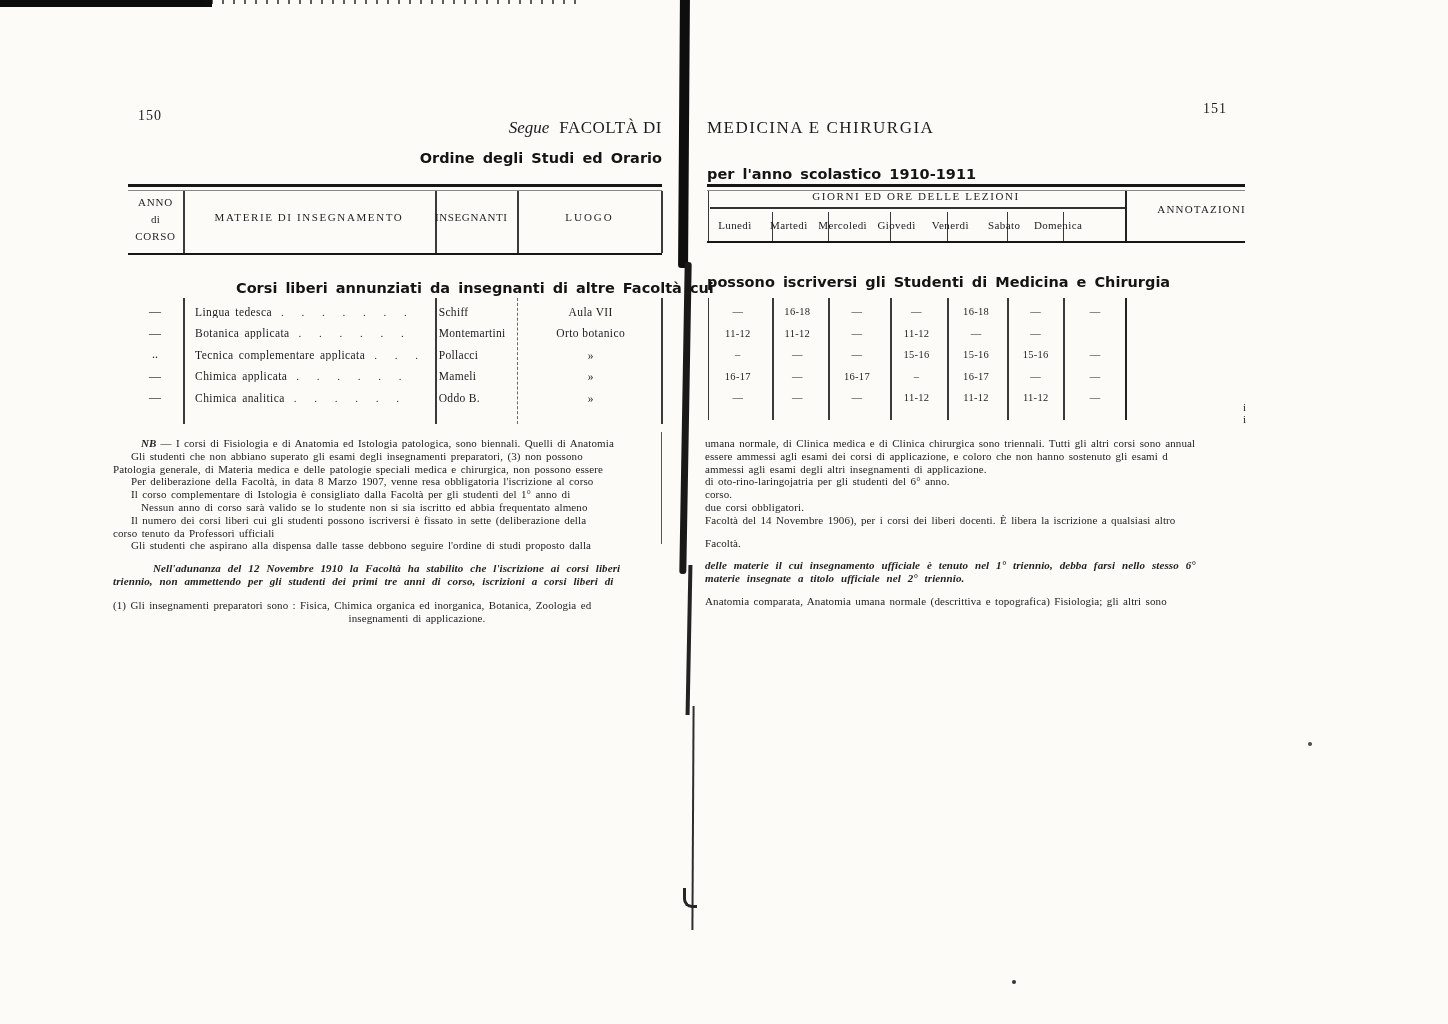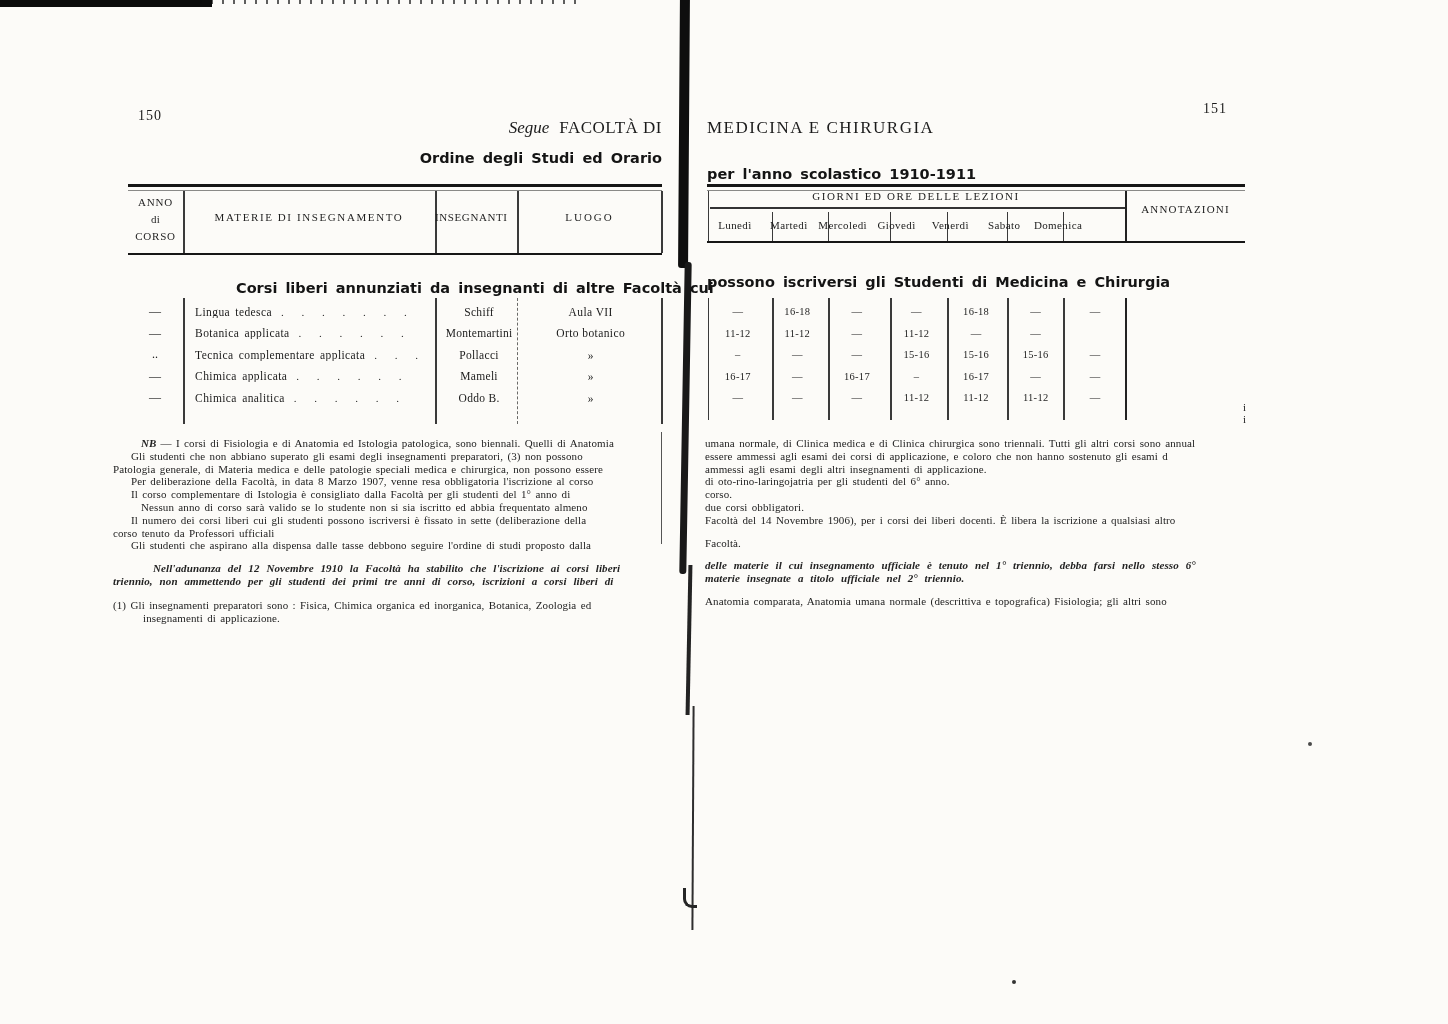--- a/index.html
+++ b/index.html
@@ -41,25 +41,25 @@
   .anno-h{left:128px;top:194px;width:55px;line-height:17px;letter-spacing:.8px;}
   .materie-h{left:183px;top:211px;width:252px;letter-spacing:1.6px;}
   .insegn-h{left:435px;top:211px;width:68px;letter-spacing:.6px;}
   .luogo-h{left:517px;top:211px;width:145px;letter-spacing:2px;}
   #courses{left:128px;top:301px;width:534px;}
   .course-row{display:flex;height:21.5px;align-items:center;}
   .c-anno{width:55px;text-align:center;font-size:12px;color:#202020;}
   .c-materia{width:261px;display:flex;align-items:baseline;overflow:hidden;}
   .c-name{padding-left:13px;font-size:11.5px;white-space:nowrap;letter-spacing:.4px;word-spacing:2px;}
   .c-dots{flex:1;overflow:hidden;white-space:nowrap;font-size:11px;word-spacing:15px;padding-left:9px;color:#2a2a2a;}
-  .c-ins{width:82px;text-align:center;font-size:11.5px;letter-spacing:.3px;}
+  .c-ins{width:82px;font-size:11.5px;letter-spacing:.3px;}
   .c-luogo{width:145px;text-align:center;font-size:11.5px;letter-spacing:.4px;}
   
   .giorni-h{left:707px;top:190px;width:418px;text-align:center;font-size:11px;letter-spacing:1.6px;}
-  .annot-h{left:1125px;top:203px;width:121px;text-align:center;font-size:11px;letter-spacing:1.2px;}
+  .annot-h{left:1125px;top:203px;width:121px;text-align:right;font-size:11px;letter-spacing:1.2px;}
   #days-row{left:708px;top:219px;width:377px;display:flex;}
   .day{flex:1;text-align:center;font-size:11px;letter-spacing:.4px;}
   #schedule{left:708px;top:301px;width:417px;}
   .sched-row{display:flex;height:21.5px;align-items:center;}
   .s-cell{flex:1;text-align:center;font-size:10.5px;color:#1e1e1e;letter-spacing:.3px;}
   
   .notes{font-size:11px;color:#222;}
   #left-notes{left:113px;top:437px;width:578px;}
   #right-notes{left:705px;top:437px;width:565px;}
   .note-line{line-height:12.8px;white-space:nowrap;letter-spacing:.1px;word-spacing:1.5px;}
@@ -168,21 +168,21 @@
       <div class="note-line">Patologia generale, di Materia medica e delle patologie speciali medica e chirurgica, non possono essere</div>
       <div class="note-line" style="padding-left: 18px;">Per deliberazione della Facoltà, in data 8 Marzo 1907, venne resa obbligatoria l'iscrizione al corso</div>
       <div class="note-line" style="padding-left: 18px;">Il corso complementare di Istologia è consigliato dalla Facoltà per gli studenti del 1° anno di</div>
       <div class="note-line" style="padding-left: 28px;">Nessun anno di corso sarà valido se lo studente non si sia iscritto ed abbia frequentato almeno</div>
       <div class="note-line" style="padding-left: 18px;">Il numero dei corsi liberi cui gli studenti possono iscriversi è fissato in sette (deliberazione della</div>
       <div class="note-line">corso tenuto da Professori ufficiali</div>
       <div class="note-line" style="padding-left: 18px;">Gli studenti che aspirano alla dispensa dalle tasse debbono seguire l'ordine di studi proposto dalla</div>
       <div class="note-line italic" style="margin-top: 10px; padding-left: 40px;">Nell'adunanza del 12 Novembre 1910 la Facoltà ha stabilito che l'iscrizione ai corsi liberi</div>
       <div class="note-line italic">triennio, non ammettendo per gli studenti dei primi tre anni di corso, iscrizioni a corsi liberi di</div>
       <div class="note-line" style="margin-top: 11px;">(1) Gli insegnamenti preparatori sono : Fisica, Chimica organica ed inorganica, Botanica, Zoologia ed</div>
-      <div class="note-line" style="padding-left: 30px;">insegnamenti di applicazione.</div>
+      <div class="note-line" style="padding-left: 30px; text-align: center;">insegnamenti di applicazione.</div>
     </div>
 
   <div class="abs pnum" style="left:1203px;top:101px;">151</div>
   <div class="abs rp-title">MEDICINA E CHIRURGIA</div>
   <div class="abs hbold rp-sub">per l'anno scolastico 1910-1911</div>
 
   <div class="abs hrule" style="left:707px;top:184px;width:538px;height:3px;"></div>
   <div class="abs hrule thin" style="left:707px;top:190px;width:538px;height:1px;"></div>
   <div class="abs hrule" style="left:710px;top:207px;width:415px;height:1.5px;background:#333;"></div>
   <div class="abs hrule" style="left:707px;top:241px;width:538px;height:2px;"></div>

